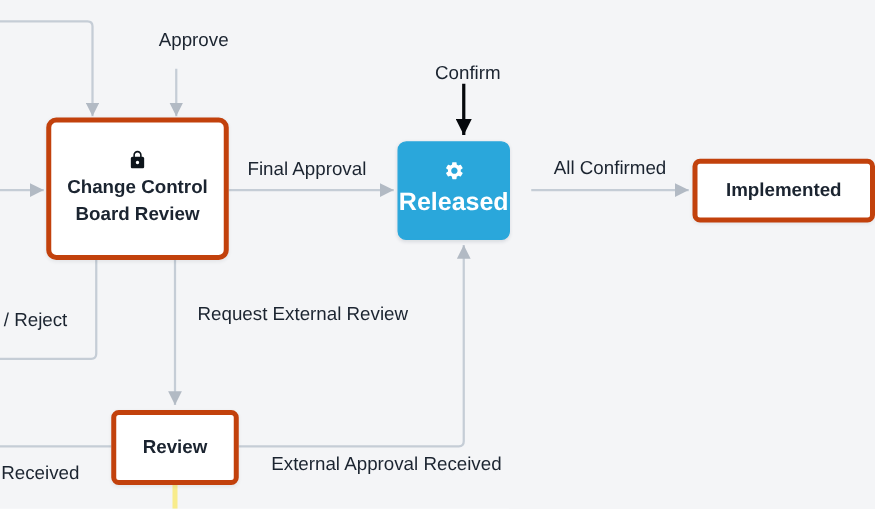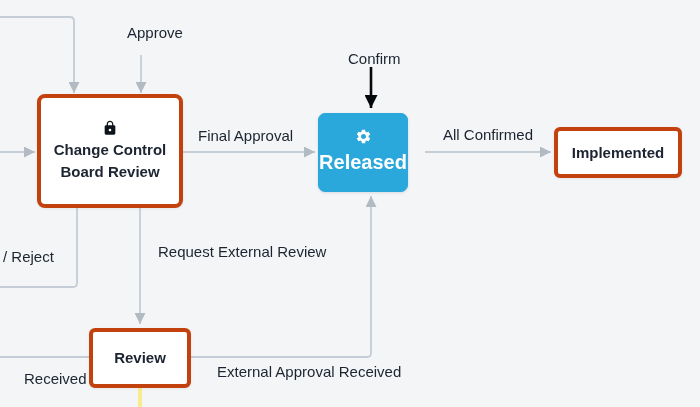--- a/index.html
+++ b/index.html
@@ -94,30 +94,30 @@
 
   <div class="node node-active" style="left:318px; top:113px; width:90px; height:79px; font-size:20px;">
     <span class="node-icon">
       <svg width="17" height="17" viewBox="0 0 24 24" fill="#ffffff">
         <path d="M19.14 12.94c.04-.3.06-.61.06-.94 0-.32-.02-.64-.07-.94l2.03-1.58c.18-.14.23-.41.12-.61l-1.92-3.32c-.12-.22-.37-.29-.59-.22l-2.39.96c-.5-.38-1.03-.7-1.62-.94l-.36-2.54c-.04-.24-.24-.41-.48-.41h-3.84c-.24 0-.43.17-.47.41l-.36 2.54c-.59.24-1.13.57-1.62.94l-2.39-.96c-.22-.08-.47 0-.59.22L2.74 8.87c-.12.21-.08.47.12.61l2.03 1.58c-.05.3-.09.63-.09.94s.02.64.07.94l-2.03 1.58c-.18.14-.23.41-.12.61l1.92 3.32c.12.22.37.29.59.22l2.39-.96c.5.38 1.03.7 1.62.94l.36 2.54c.05.24.24.41.48.41h3.84c.24 0 .44-.17.47-.41l.36-2.54c.59-.24 1.13-.56 1.62-.94l2.39.96c.22.08.47 0 .59-.22l1.92-3.32c.12-.22.07-.47-.12-.61l-2.01-1.58zM12 15.6c-1.98 0-3.6-1.62-3.6-3.6s1.62-3.6 3.6-3.6 3.6 1.62 3.6 3.6-1.62 3.6-3.6 3.6z"></path>
       </svg>
     </span>
     <span>Released</span>
   </div>
 
-  <div class="node node-white" style="left:554px; top:127px; width:128px; height:51px; border-radius:6px;">
+  <div class="node node-white" style="left:554px; top:127px; width:146px; height:51px; border-radius:6px;">
     <span>Implemented</span>
   </div>
 
   <div class="node node-white" style="left:89px; top:328px; width:102px; height:60px; border-radius:6px;">
     <span>Review</span>
   </div>
 
   <div class="edge-label" style="left:127px; top:24px;">Approve</div>
   <div class="edge-label" style="left:348px; top:50px;">Confirm</div>
   <div class="edge-label" style="left:443px; top:126px;">All Confirmed</div>
   <div class="edge-label" style="left:198px; top:127px;">Final Approval</div>
   <div class="edge-label" style="left:158px; top:243px;">Request External Review</div>
   <div class="edge-label" style="left:3px; top:248px;">/ Reject</div>
-  <div class="edge-label" style="left:24px; top:370px;text-align:center;">Received</div>
+  <div class="edge-label" style="left:1px; top:370px;text-align:center;">Received</div>
   <div class="edge-label" style="left:217px; top:363px;">External Approval Received</div>
 
 </div>
 
 </body></html>

